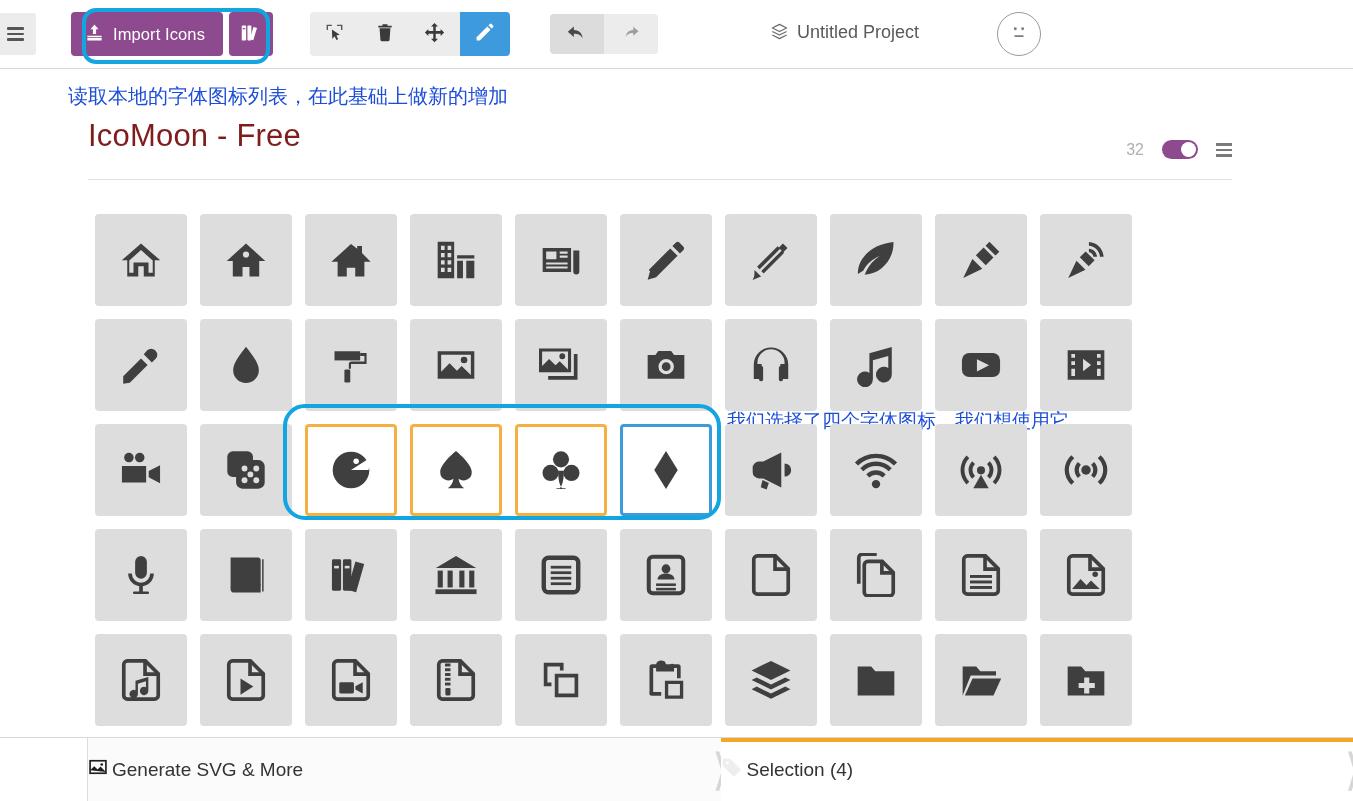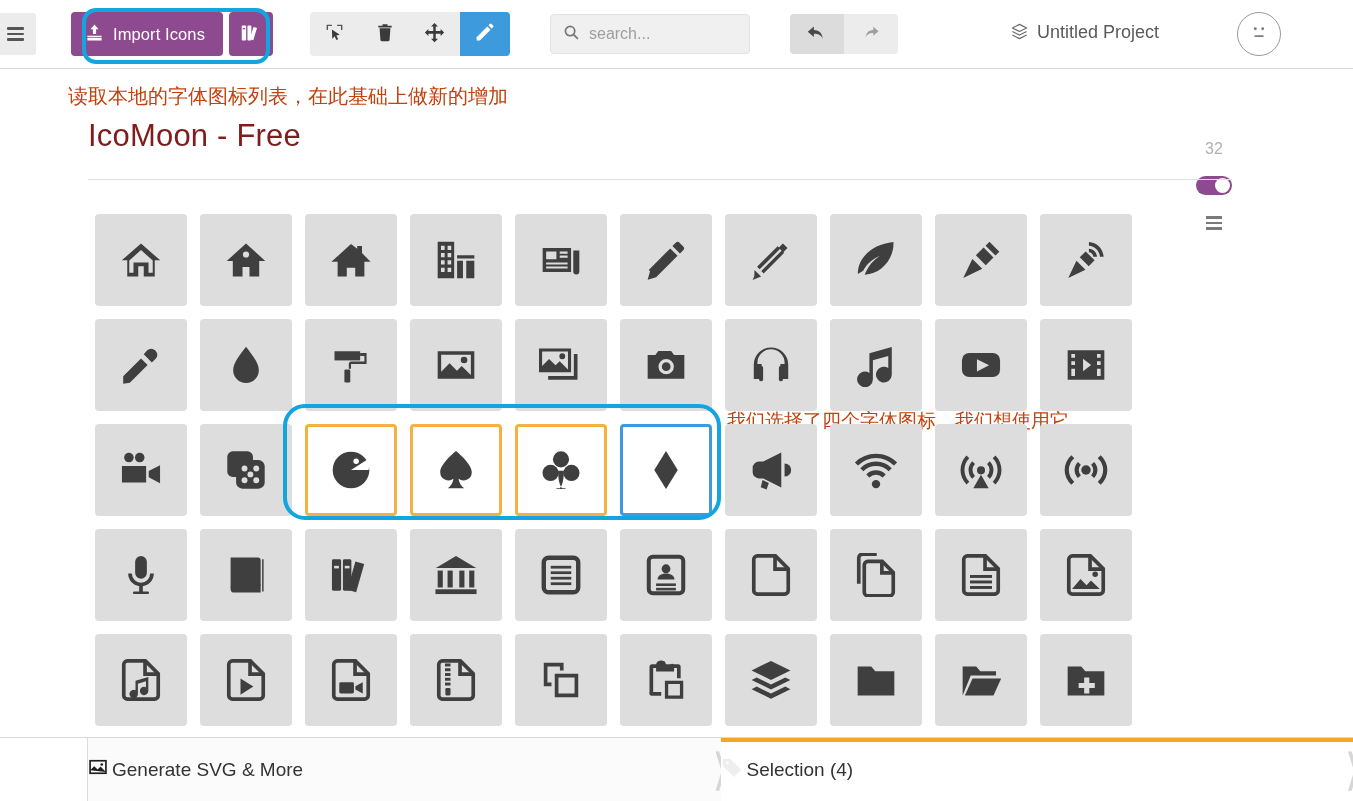--- a/index.html
+++ b/index.html
@@ -83,40 +83,40 @@
     margin-left: 78px;
     width: 44px; height: 44px; border-radius: 50%;
     border: 1.6px solid #9a9a9a;
     display: flex; align-items: center; justify-content: center;
     cursor: pointer;
   }
 
   
   .ann {
     position: absolute;
-    color: #c2410c;
+    color: #1d4ed8;
     font-size: 20px;
     white-space: nowrap;
     font-family: "DejaVu Sans", sans-serif;
   }
   #ann-top { left: 68px; top: 83px; }
   #ann-mid { left: 727px; top: 408px; font-size: 19px; }
   #ann-bottom { left: 1172px; top: 755px; font-size: 20px; }
 
   
   .set-header {
     position: absolute; left: 88px; top: 118px; width: 1144px;
   }
   .set-title {
     font-size: 31px; color: #7f1d1d; font-weight: normal;
     letter-spacing: .2px;
   }
   .set-meta {
     position: absolute; right: 0; top: 22px;
-    display: flex; align-items: center; gap: 18px; flex-direction: column;
+    display: flex; align-items: center; gap: 18px;
   }
   .set-count { font-size: 16px; color: #b0b0b0; }
   .toggle {
     width: 36px; height: 19px; border-radius: 10px;
     background: #8e4a8e; position: relative; cursor: pointer;
   }
   .toggle::after {
     content:""; position:absolute; width:15px; height:15px; border-radius:50%;
     background:#fff; right:2px; top:2px;
   }
@@ -276,29 +276,20 @@
     <div class="tool active">
       <span>
         <svg width="21" height="21" viewBox="0 0 24 24" fill="#fff">
           <path d="M3 17.3L15.2 5.1l3.7 3.7L6.7 21H3v-3.7z"></path>
           <path d="M16.5 3.8l1.6-1.6a1.4 1.4 0 012 0l1.7 1.7a1.4 1.4 0 010 2l-1.6 1.6-3.7-3.7z"></path>
         </svg>
       </span>
     </div>
   </div>
 
-  <div class="search-wrap">
-    <span>
-      <svg width="17" height="17" viewBox="0 0 24 24" fill="none" stroke="#777" stroke-width="2.4">
-        <circle cx="10" cy="10" r="6.6"></circle>
-          <path d="M15 15l6 6"></path>
-      </svg>
-    </span>
-    <input type="text" value="" placeholder="search..." style="">
-  </div>
 
   <div class="undoredo">
     <div class="ur-btn ur-undo">
       <span>
         <svg width="21" height="21" viewBox="0 0 24 24" fill="#4a4a4a">
           <path d="M9 5L2 11l7 6v-3.6c5 0 8 1.3 10 5.6-.4-5.6-3.4-9.4-10-9.8V5z"></path>
         </svg>
       </span>
     </div>
     <div class="ur-btn ur-redo">

